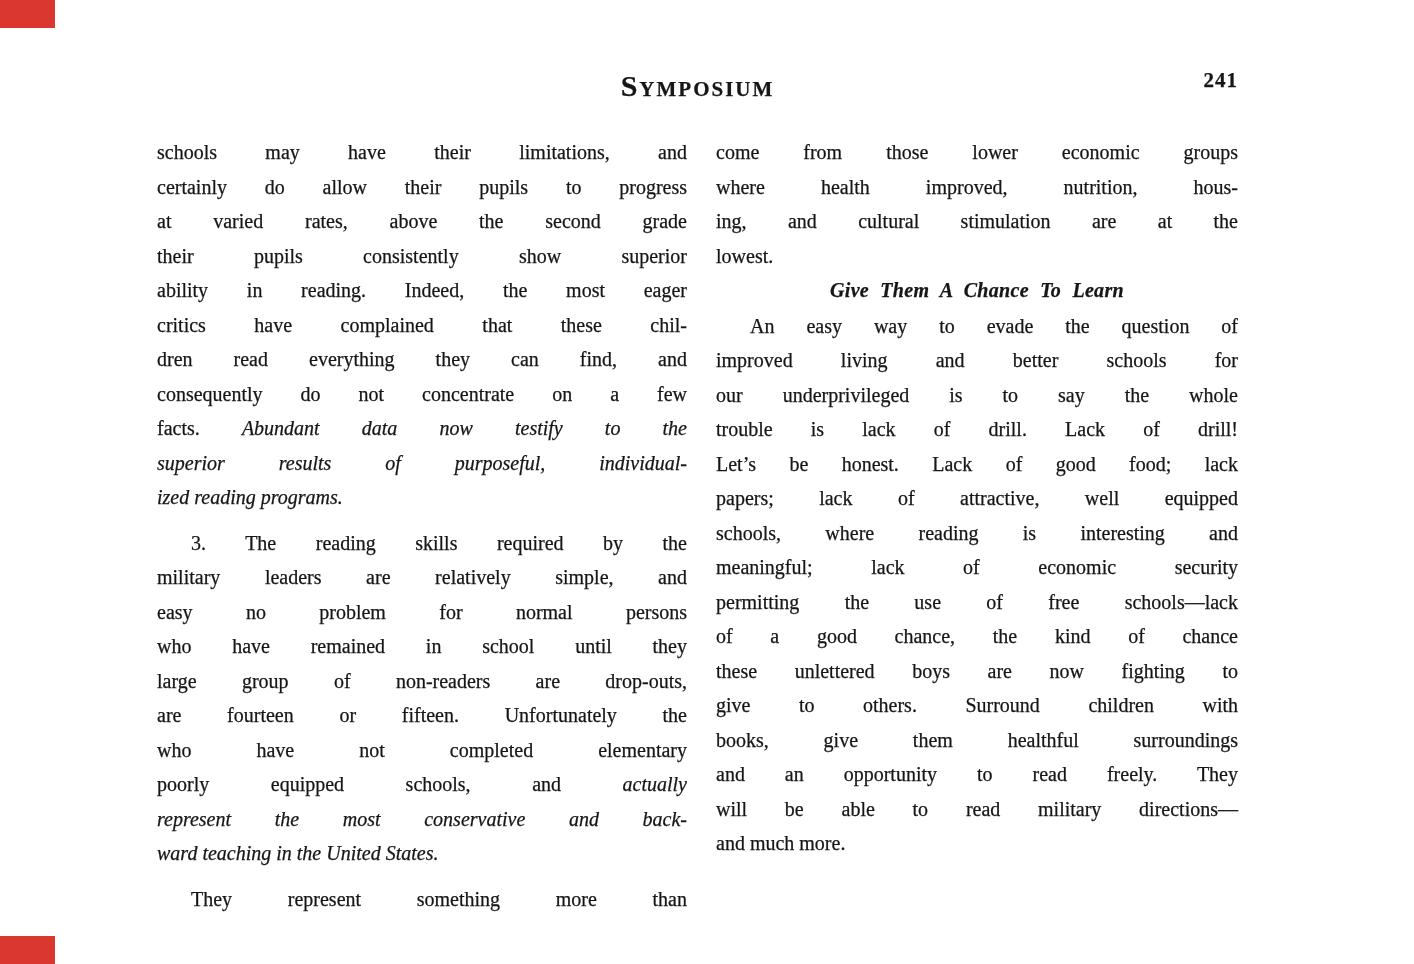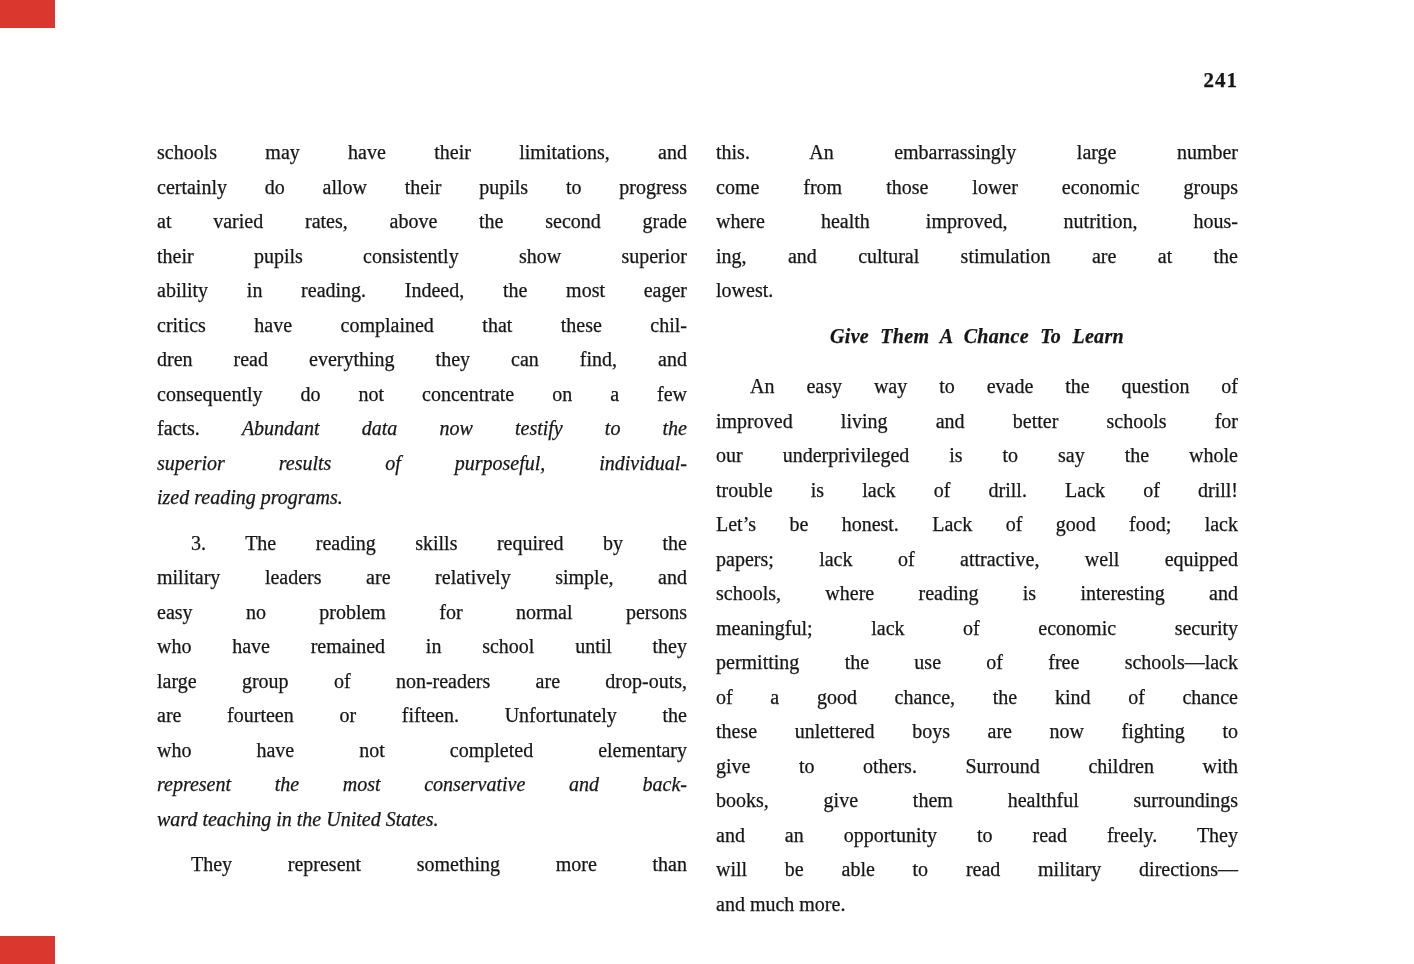--- a/index.html
+++ b/index.html
@@ -23,35 +23,36 @@
   .col{position:absolute;top:135px;font-size:20px;line-height:34.5px;}
   .col-left{left:157px;width:530px;}
   .col-right{left:716px;width:522px;}
   .line{min-height:34.5px;}
   .line.just{text-align:justify;text-align-last:justify;text-justify:inter-word;}
   .line.ind{text-indent:34px;}
   .it{font-style:italic;}
   .para + .para{margin-top:11px;}
   .hd{
     text-align:center;font-weight:bold;font-style:italic;
-    margin-top:11px;word-spacing:6px;letter-spacing:0.3px;
+    word-spacing:6px;letter-spacing:0.3px;
   }
-  .hd + .para{margin-top:16px;}
+  .hd + .para{margin-top:1px;}
   .corner-mark{position:absolute;left:0;width:55px;height:28px;}
   .corner-mark.top{top:0;}
   .corner-mark.bottom{top:936px;}
 </style>
 </head>
 <body style="color: rgb(22, 22, 22); background: rgb(255, 255, 255);">
 
 <div class="page">
 
   <div class="corner-mark top" style="background: rgb(218, 56, 47);"></div>
   <div class="corner-mark bottom" style="background: rgb(218, 56, 47);"></div>
 
+  <div class="running-head">Symposium</div>
   <div class="page-number">241</div>
 
   <div class="col col-left">
       <div class="block para">
         <div class="line just"><span class="rm">schools may have their limitations, and</span></div>
         <div class="line just"><span class="rm">certainly do allow their pupils to progress</span></div>
         <div class="line just"><span class="rm">at varied rates, above the second grade</span></div>
         <div class="line just"><span class="rm">their pupils consistently show superior</span></div>
         <div class="line just"><span class="rm">ability in reading. Indeed, the most eager</span></div>
         <div class="line just"><span class="rm">critics have complained that these chil-</span></div>
@@ -62,30 +63,30 @@
         <div class="line"><span class="it">ized reading programs.</span></div>
       </div>
       <div class="block para">
         <div class="line just ind"><span class="rm">3. The reading skills required by the</span></div>
         <div class="line just"><span class="rm">military leaders are relatively simple, and</span></div>
         <div class="line just"><span class="rm">easy no problem for normal persons</span></div>
         <div class="line just"><span class="rm">who have remained in school until they</span></div>
         <div class="line just"><span class="rm">large group of non-readers are drop-outs,</span></div>
         <div class="line just"><span class="rm">are fourteen or fifteen. Unfortunately the</span></div>
         <div class="line just"><span class="rm">who have not completed elementary</span></div>
+        <div class="line just"><span class="rm">poorly equipped schools, and </span><span class="it">actually</span></div>
         <div class="line just"><span class="it">represent the most conservative and back-</span></div>
         <div class="line"><span class="it">ward teaching in the United States.</span></div>
       </div>
       <div class="block para">
         <div class="line just ind"><span class="rm">They represent something more than</span></div>
       </div>
     </div>
   <div class="col col-right">
       <div class="block para">
-        <div class="line just"><span class="rm">this. An embarrassingly large number</span></div>
         <div class="line just"><span class="rm">come from those lower economic groups</span></div>
         <div class="line just"><span class="rm">where health improved, nutrition, hous-</span></div>
         <div class="line just"><span class="rm">ing, and cultural stimulation are at the</span></div>
         <div class="line"><span class="rm">lowest.</span></div>
       </div>
       <div class="block hd">
         <div class="line"><span class="rm">Give Them A Chance To Learn</span></div>
       </div>
       <div class="block para">
         <div class="line just ind"><span class="rm">An easy way to evade the question of</span></div>

